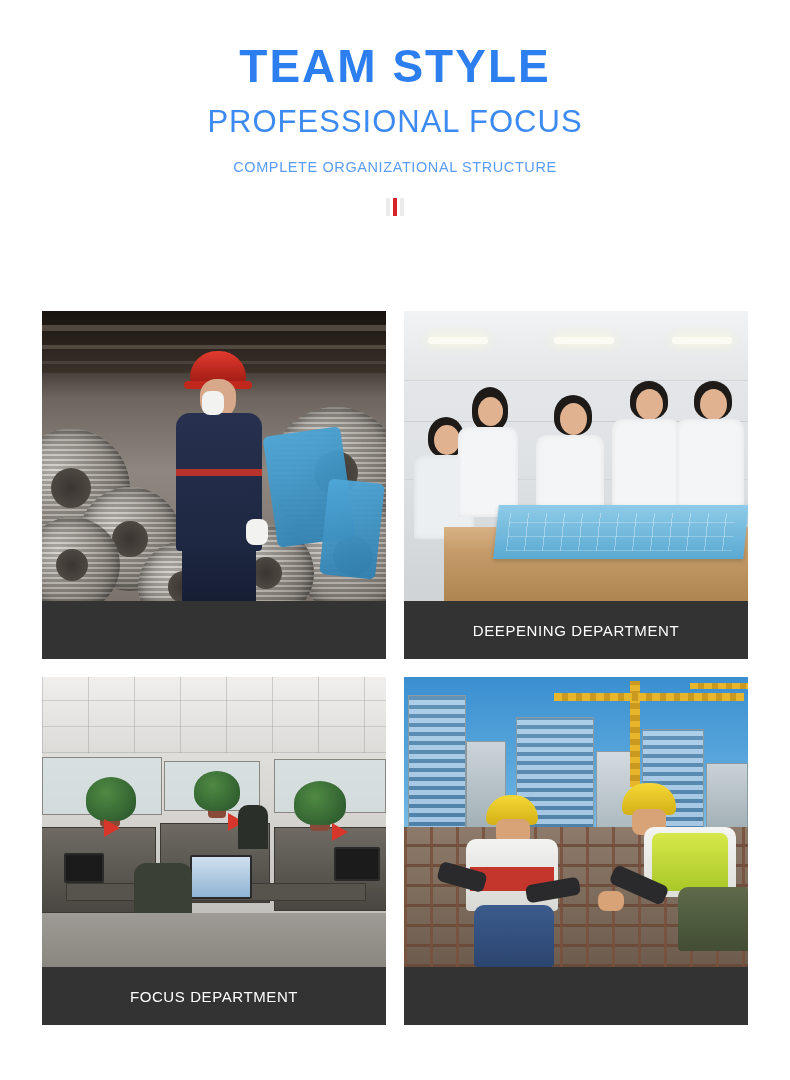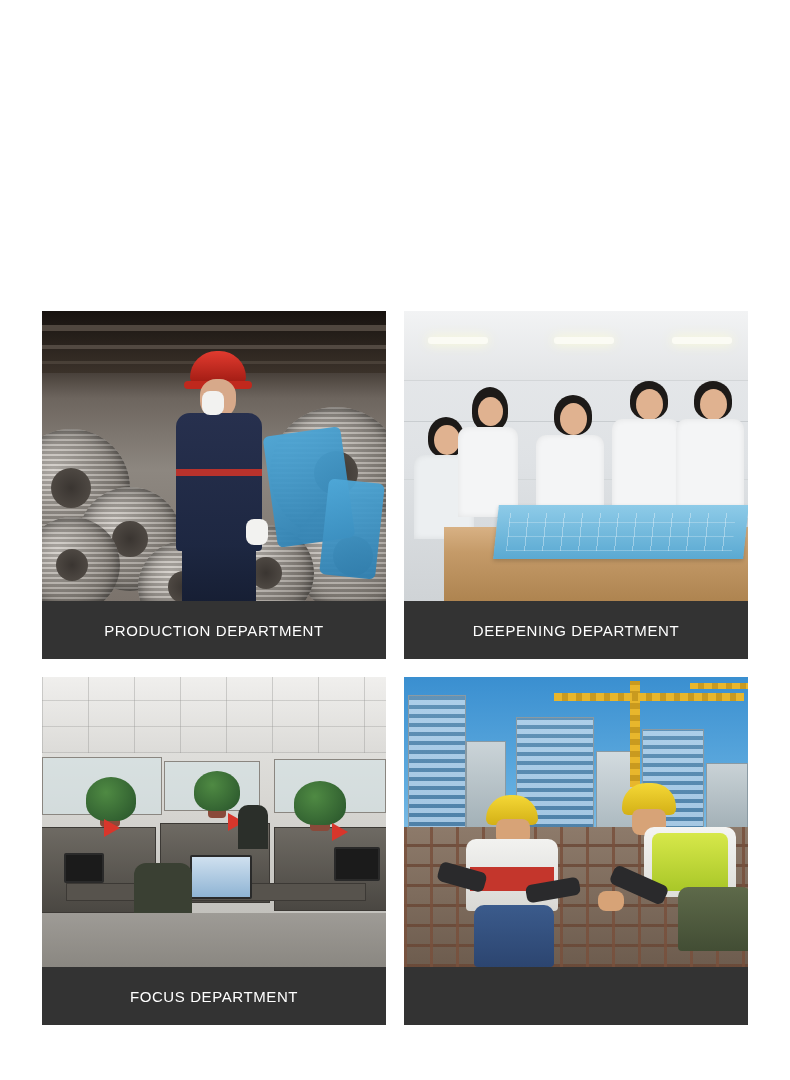--- a/index.html
+++ b/index.html
@@ -300,20 +300,31 @@
     border-radius: 8px 8px 2px 2px;
   }
   .s4-arm { position: absolute; background: #2a2a2c; border-radius: 6px; }
   .s4-skin { position: absolute; background: #d7a377; border-radius: 8px; }
 </style>
 </head>
 <body>
 
 <div class="page">
 
+  <div class="header">
+    <div class="title-main">TEAM STYLE</div>
+    <div class="title-sub">PROFESSIONAL FOCUS</div>
+    <div class="title-caption">COMPLETE ORGANIZATIONAL STRUCTURE</div>
+
+    <div class="divider">
+      <span class="bar light"></span>
+      <span class="bar accent"></span>
+      <span class="bar light"></span>
+    </div>
+  </div>
 
   <div class="grid">
 
     <div class="card">
       <div class="card-photo">
         <div class="scene">
           <div class="s1-bg"></div>
           <div class="s1-ceiling"></div>
           <div class="s1-beam" style="top:14px;left:0;width:344px;"></div>
           <div class="s1-beam" style="top:34px;left:0;width:344px;height:4px;"></div>
@@ -334,21 +345,20 @@
             <div class="s1-helmet"></div>
             <div class="s1-face"></div>
             <div class="s1-body"></div>
             <div class="s1-stripe"></div>
             <div class="s1-legs"></div>
             <div class="s1-glove-a"></div>
             <div class="s1-glove-b"></div>
           </div>
         </div>
       </div>
-      <div class="card-label">PRODUCTION DEPARTMENT</div>
     </div>
 
     <div class="card">
       <div class="card-photo">
         <div class="scene">
           <div class="s2-bg"></div>
           <div class="s2-ceiling"></div>
           <div class="s2-light" style="left:24px;"></div>
           <div class="s2-light" style="left:150px;"></div>
           <div class="s2-light" style="left:268px;"></div>

